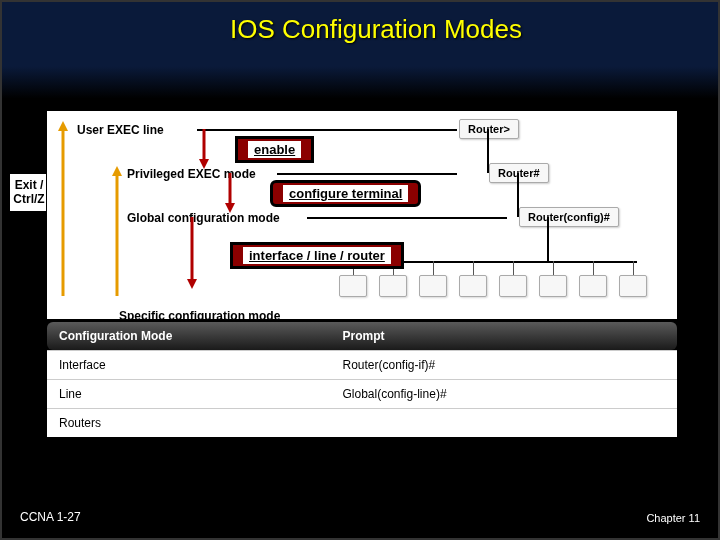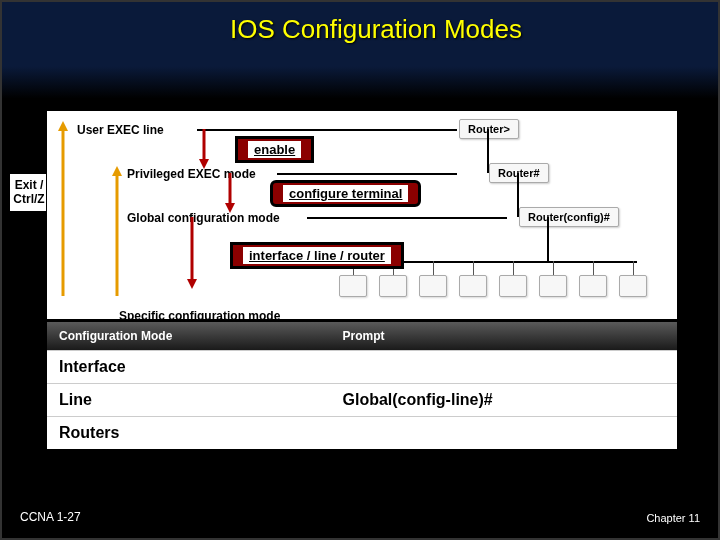--- a/index.html
+++ b/index.html
@@ -98,31 +98,32 @@
     left: 44px;
     width: 632px;
     border: 1px solid #000;
   }
   .thead {
     display: flex;
     background: linear-gradient(to bottom, #5a5a5a 0%, #3a3a3a 50%, #1a1a1a 100%);
     color: #fff;
     font-size: 12px;
     font-weight: bold;
+    border-radius: 6px;
   }
   .thead > div, .trow > div {
     padding: 7px 12px;
   }
   .col1 { width: 45%; }
   .col2 { width: 55%; }
   .trow {
     display: flex;
     background: #fff;
-    font-size: 16px;
-    font-weight: bold;
+    font-size: 12px;
+    font-weight: normal;
     border-top: 1px solid #ccc;
   }
   .footer-left {
     position: absolute;
     bottom: 14px;
     left: 18px;
     color: #fff;
     font-size: 12px;
   }
   .footer-right {
@@ -219,20 +220,21 @@
     <span class="cmd-inner">interface / line / router</span>
   </div>
 
   <div class="table-wrap">
     <div class="thead">
       <div class="col1">Configuration Mode</div>
       <div class="col2">Prompt</div>
     </div>
     <div class="trow">
       <div class="col1">Interface</div>
+      <div class="col2">Router(config-if)#</div>
     </div>
     <div class="trow">
       <div class="col1">Line</div>
       <div class="col2">Global(config-line)#</div>
     </div>
     <div class="trow">
       <div class="col1">Routers</div>
     </div>
   </div>
 

